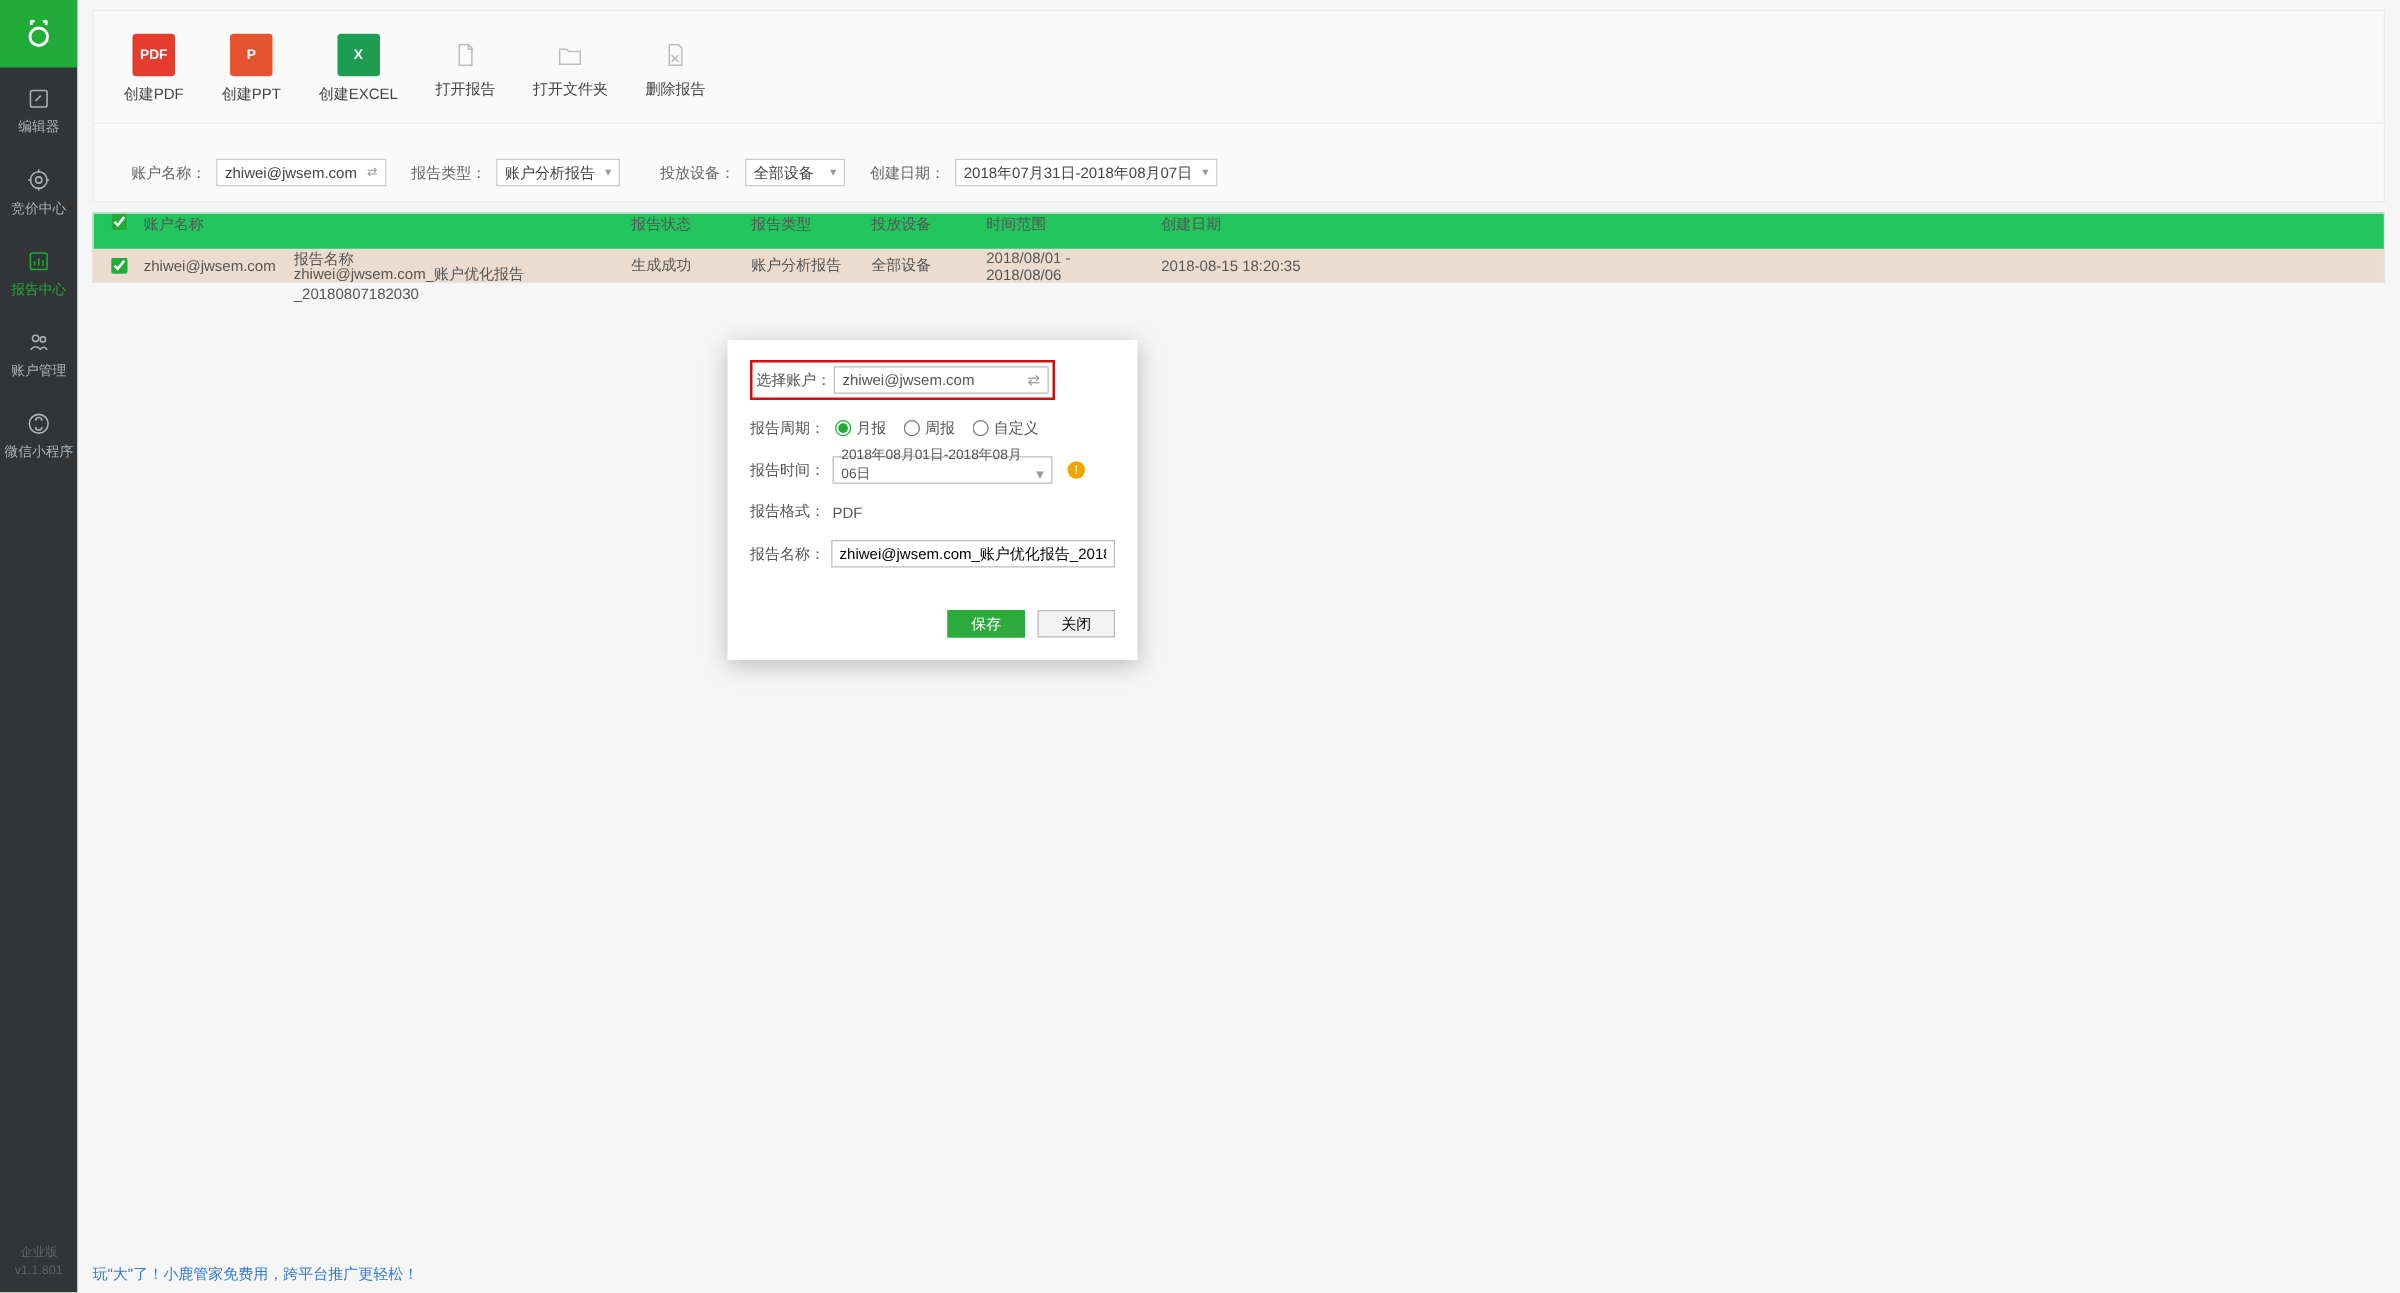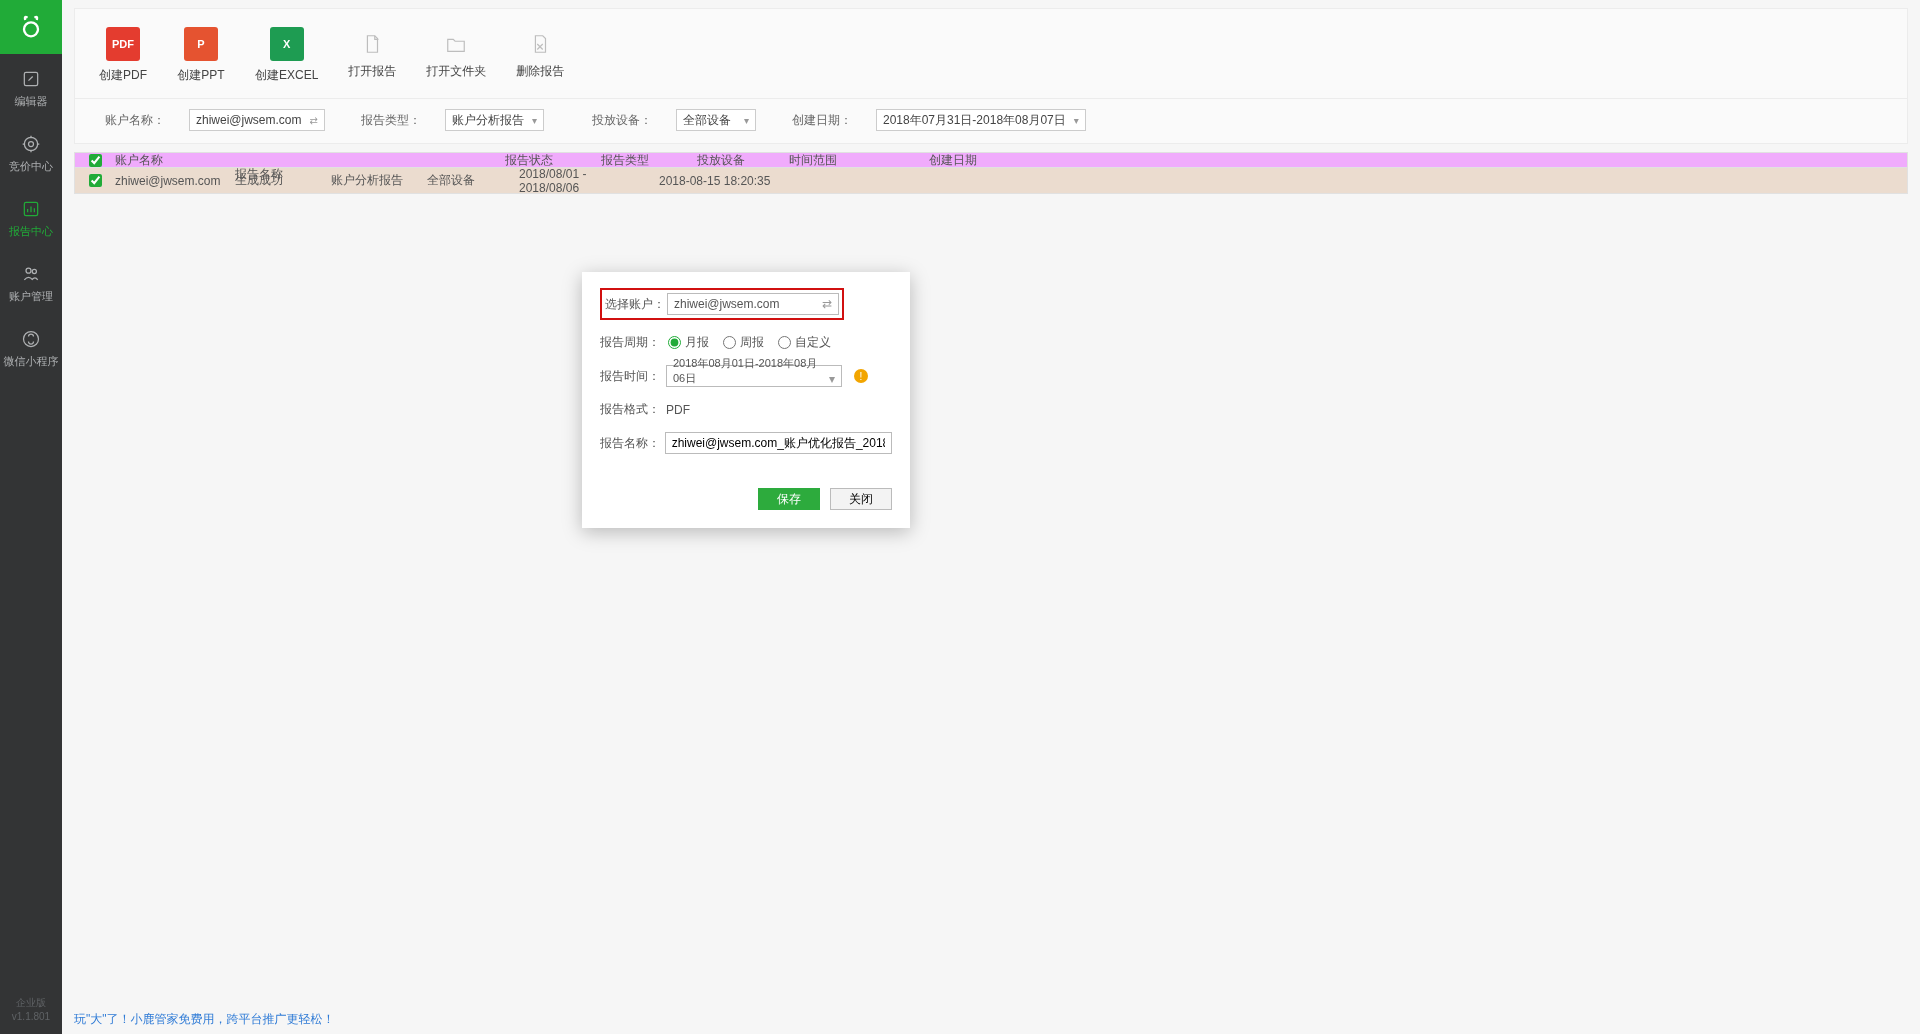--- a/index.html
+++ b/index.html
@@ -29,28 +29,28 @@
 
 .toolbar { padding: 18px 24px 14px 24px; border: 1px solid #ececec; margin: 8px 12px 0 12px; background: #fafafa; border-bottom: none;}
 .toolbar-row1 { display: flex; align-items: center; gap: 30px; }
 .tool-btn { display: flex; flex-direction: column; align-items: center; gap: 6px; font-size: 12px; color: #444; cursor: pointer; min-width: 48px; }
 .tool-btn .tile { width: 34px; height: 34px; border-radius: 3px; display: flex; align-items: center; justify-content: center; color: #fff; font-size: 11px; font-weight: bold; }
 .tool-btn .plain-ico { width: 26px; height: 26px; display: flex; align-items: center; justify-content: center; color: #bdbdbd; }
 .tile.pdf { background: #e43c2f; }
 .tile.ppt { background: #e55330; }
 .tile.xls { background: #1e9c52; }
 
-.filters { display: flex; align-items: center; gap: 22px; padding: 10px 24px 12px 24px; border: 1px solid #ececec; margin: 0 12px; border-top: 1px solid #ececec; background: #fafafa; font-size: 12px; color: #666; }
+.filters { display: flex; align-items: center; gap: 6px; padding: 28px 24px 12px 24px; border: 1px solid #ececec; margin: 0 12px; border-top: 1px solid #ececec; background: #fafafa; font-size: 12px; color: #666; }
 .filters .lbl { margin-left: 6px; margin-right: 2px; }
 .sel { display: inline-flex; align-items: center; border: 1px solid #ccc; background: #fff; height: 22px; padding: 0 6px; font-size: 12px; color: #444; gap: 8px; min-width: 80px; justify-content: space-between; }
 .sel .arr { color: #999; font-size: 10px; }
 
 
 .table-wrap { margin: 8px 12px 0 12px; }
-.thead { display: flex; background: #f0abfc; height: 16px; align-items: center; font-size: 12px; color: #555; border: 1px solid #e1e1e1; }
+.thead { display: flex; background: #22c55e; height: 30px; align-items: flex-start; font-size: 12px; color: #555; border: 1px solid #e1e1e1; }
 .cell { padding-left: 10px; }
 .col-cb { width: 30px; display: flex; align-items: center; justify-content: center; }
 .col-account { width: 120px; }
 .col-rname { width: 270px; margin-top: 28px; }
 .col-status { width: 96px; }
 .col-type { width: 96px; }
 .col-device { width: 92px; }
 .col-range { width: 140px; }
 .col-date { width: 200px; }
 .trow { display: flex; height: 26px; align-items: center; font-size: 12px; color: #555; background: #ebdccf; border: 1px solid #e1e1e1; border-top: none; }
@@ -232,20 +232,21 @@
       <div class="cell col-type">报告类型</div>
       <div class="cell col-device">投放设备</div>
       <div class="cell col-range">时间范围</div>
       <div class="cell col-date">创建日期</div>
     </div>
     <div class="trow">
       <div class="cell col-cb">
           <input type="checkbox" checked="" style="">
         </div>
       <div class="cell col-account">zhiwei@jwsem.com</div>
+      <div class="cell col-rname">zhiwei@jwsem.com_账户优化报告_20180807182030</div>
       <div class="cell col-status">生成成功</div>
       <div class="cell col-type">账户分析报告</div>
       <div class="cell col-device">全部设备</div>
       <div class="cell col-range">2018/08/01 - 2018/08/06</div>
       <div class="cell col-date">2018-08-15 18:20:35</div>
     </div>
   </div>
 
   <div class="footer-hint">玩"大"了！小鹿管家免费用，跨平台推广更轻松！</div>
 </div>

